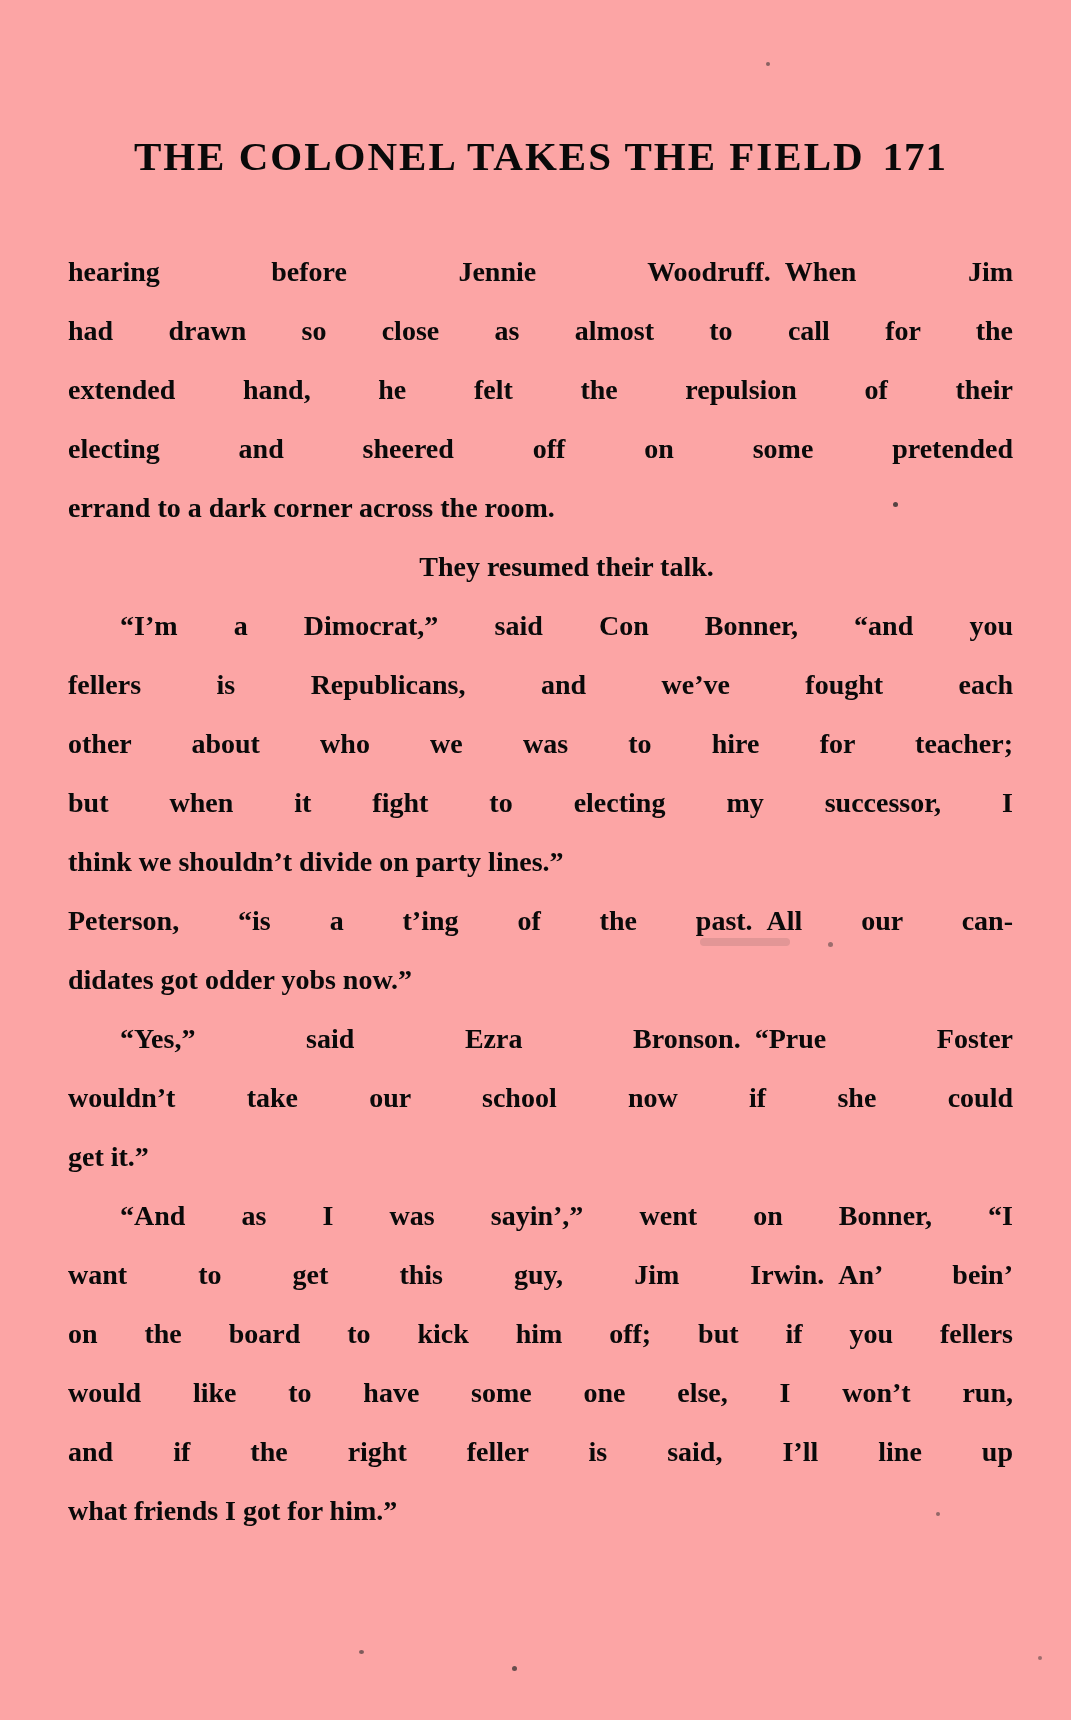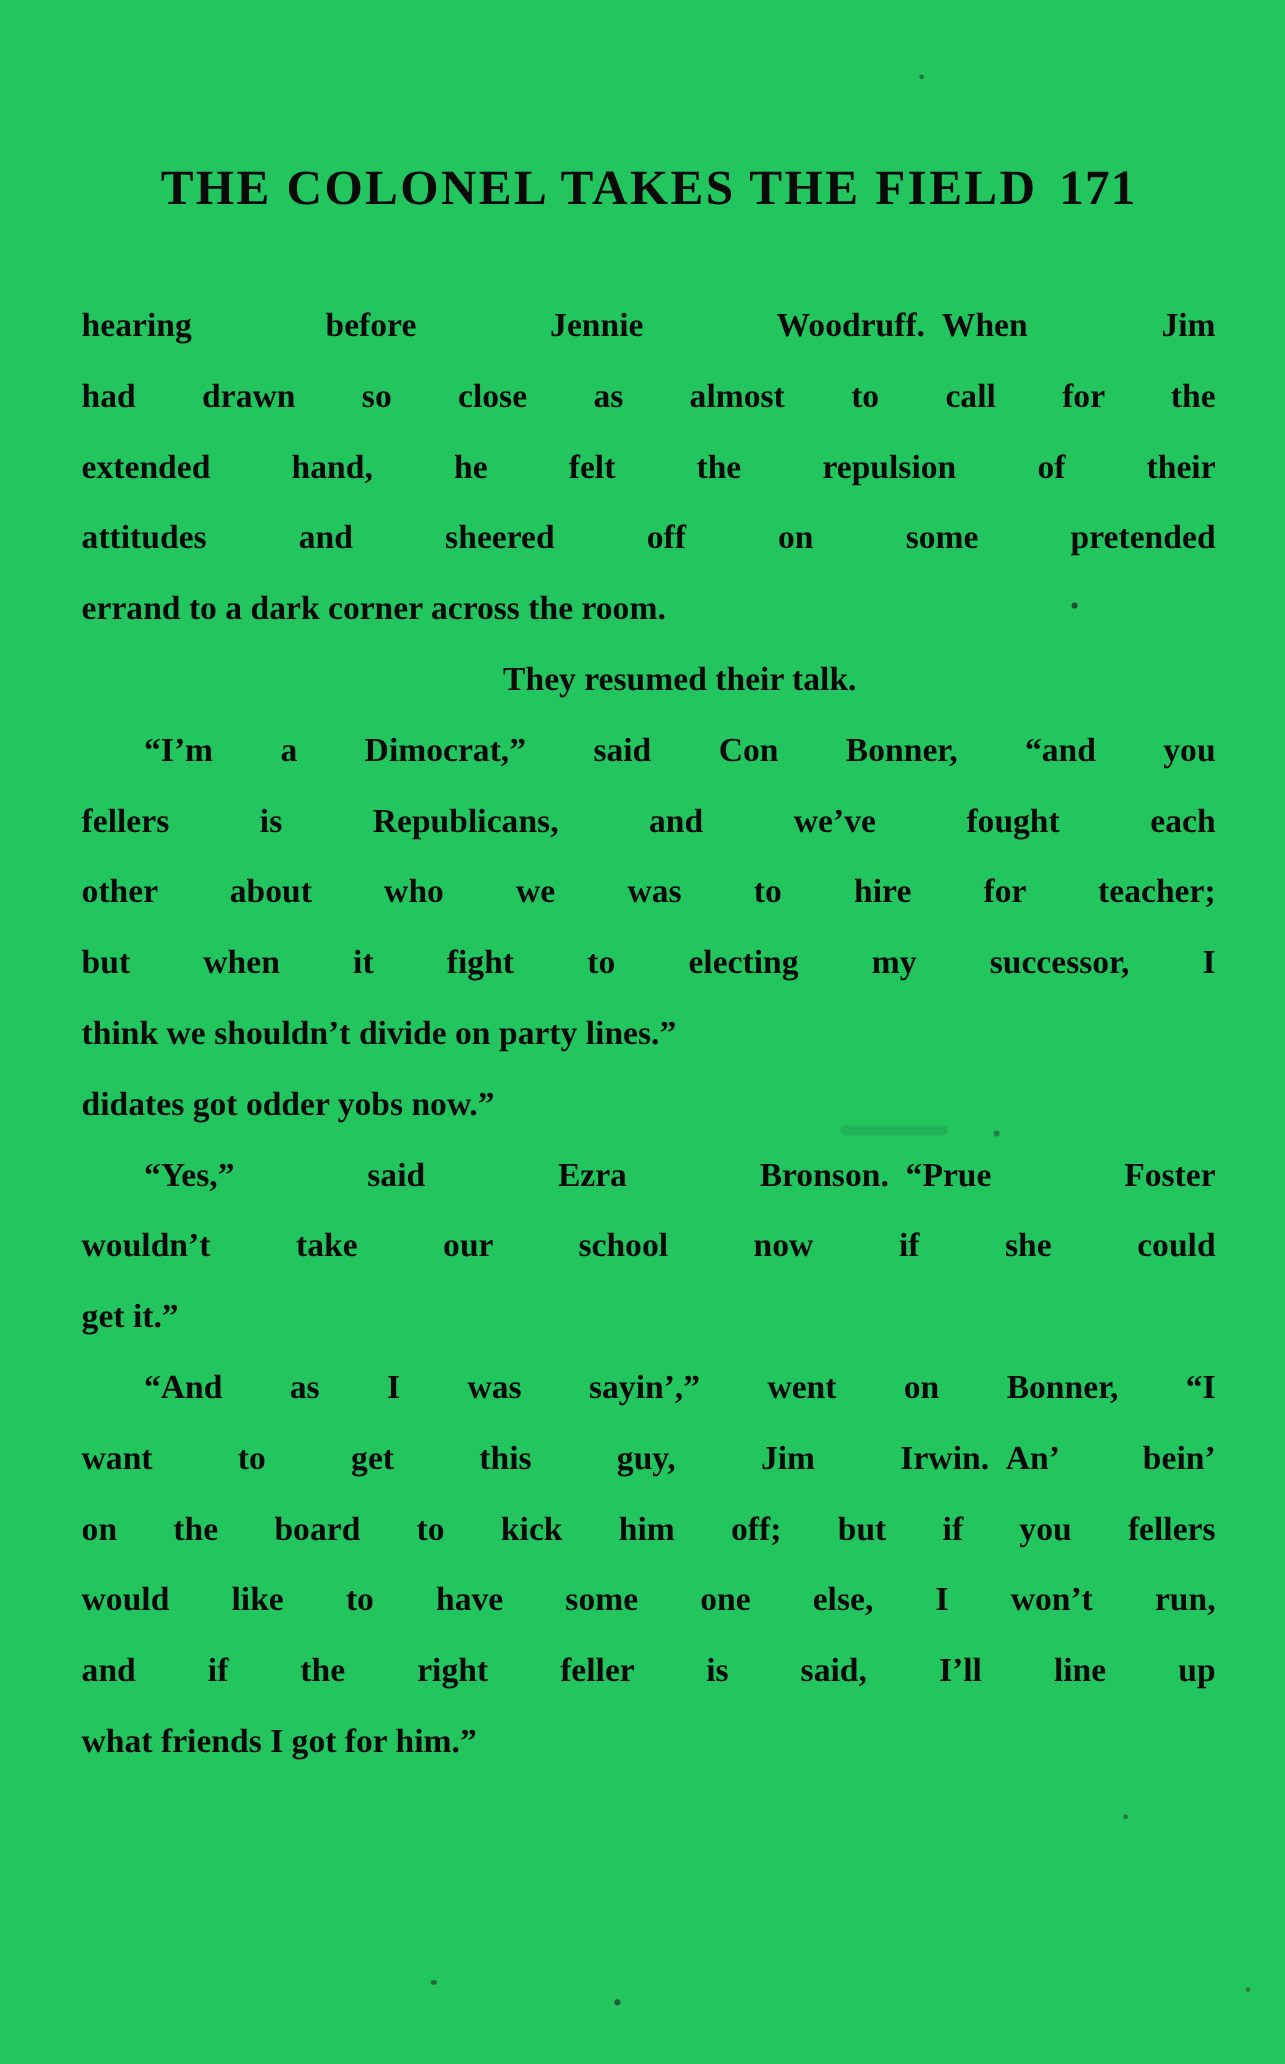--- a/index.html
+++ b/index.html
@@ -4,21 +4,21 @@
 <style>
   html, body {
     margin: 0;
     padding: 0;
     background: #ffffff;
   }
   .page {
     position: relative;
     width: 1071px;
     height: 1720px;
-    background: #22c55e;
+    background: #fca5a5;
     overflow: hidden;
     color: #0a0a0a;
     font-family: "Liberation Serif", "DejaVu Serif", serif;
     font-weight: 700;
     -webkit-font-smoothing: antialiased;
   }
   .running-header {
     margin: 132px 58px 0 68px;
     text-align: center;
     font-size: 41px;
@@ -68,28 +68,29 @@
 <div class="page">
 
   <div class="running-header">
     <span>THE COLONEL TAKES THE FIELD</span><span class="page-num">171</span>
   </div>
 
   <div class="body-text">
       <div class="line just">hearing before Jennie Woodruff. When Jim</div>
       <div class="line just">had drawn so close as almost to call for the</div>
       <div class="line just">extended hand, he felt the repulsion of their</div>
-      <div class="line just">attitudes and sheered off on some pretended</div>
+      <div class="line just">electing and sheered off on some pretended</div>
       <div class="line">errand to a dark corner across the room.</div>
       <div class="line indent">They resumed their talk.</div>
       <div class="line just indent">“I’m a Dimocrat,” said Con Bonner, “and you</div>
       <div class="line just">fellers is Republicans, and we’ve fought each</div>
       <div class="line just">other about who we was to hire for teacher;</div>
       <div class="line just">but when it fight to electing my successor, I</div>
       <div class="line">think we shouldn’t divide on party lines.”</div>
+      <div class="line just">Peterson, “is a t’ing of the past. All our can-</div>
       <div class="line">didates got odder yobs now.”</div>
       <div class="line just indent">“Yes,” said Ezra Bronson. “Prue Foster</div>
       <div class="line just">wouldn’t take our school now if she could</div>
       <div class="line">get it.”</div>
       <div class="line just indent">“And as I was sayin’,” went on Bonner, “I</div>
       <div class="line just">want to get this guy, Jim Irwin. An’ bein’</div>
       <div class="line just">on the board to kick him off; but if you fellers</div>
       <div class="line just">would like to have some one else, I won’t run,</div>
       <div class="line just">and if the right feller is said, I’ll line up</div>
       <div class="line">what friends I got for him.”</div>

